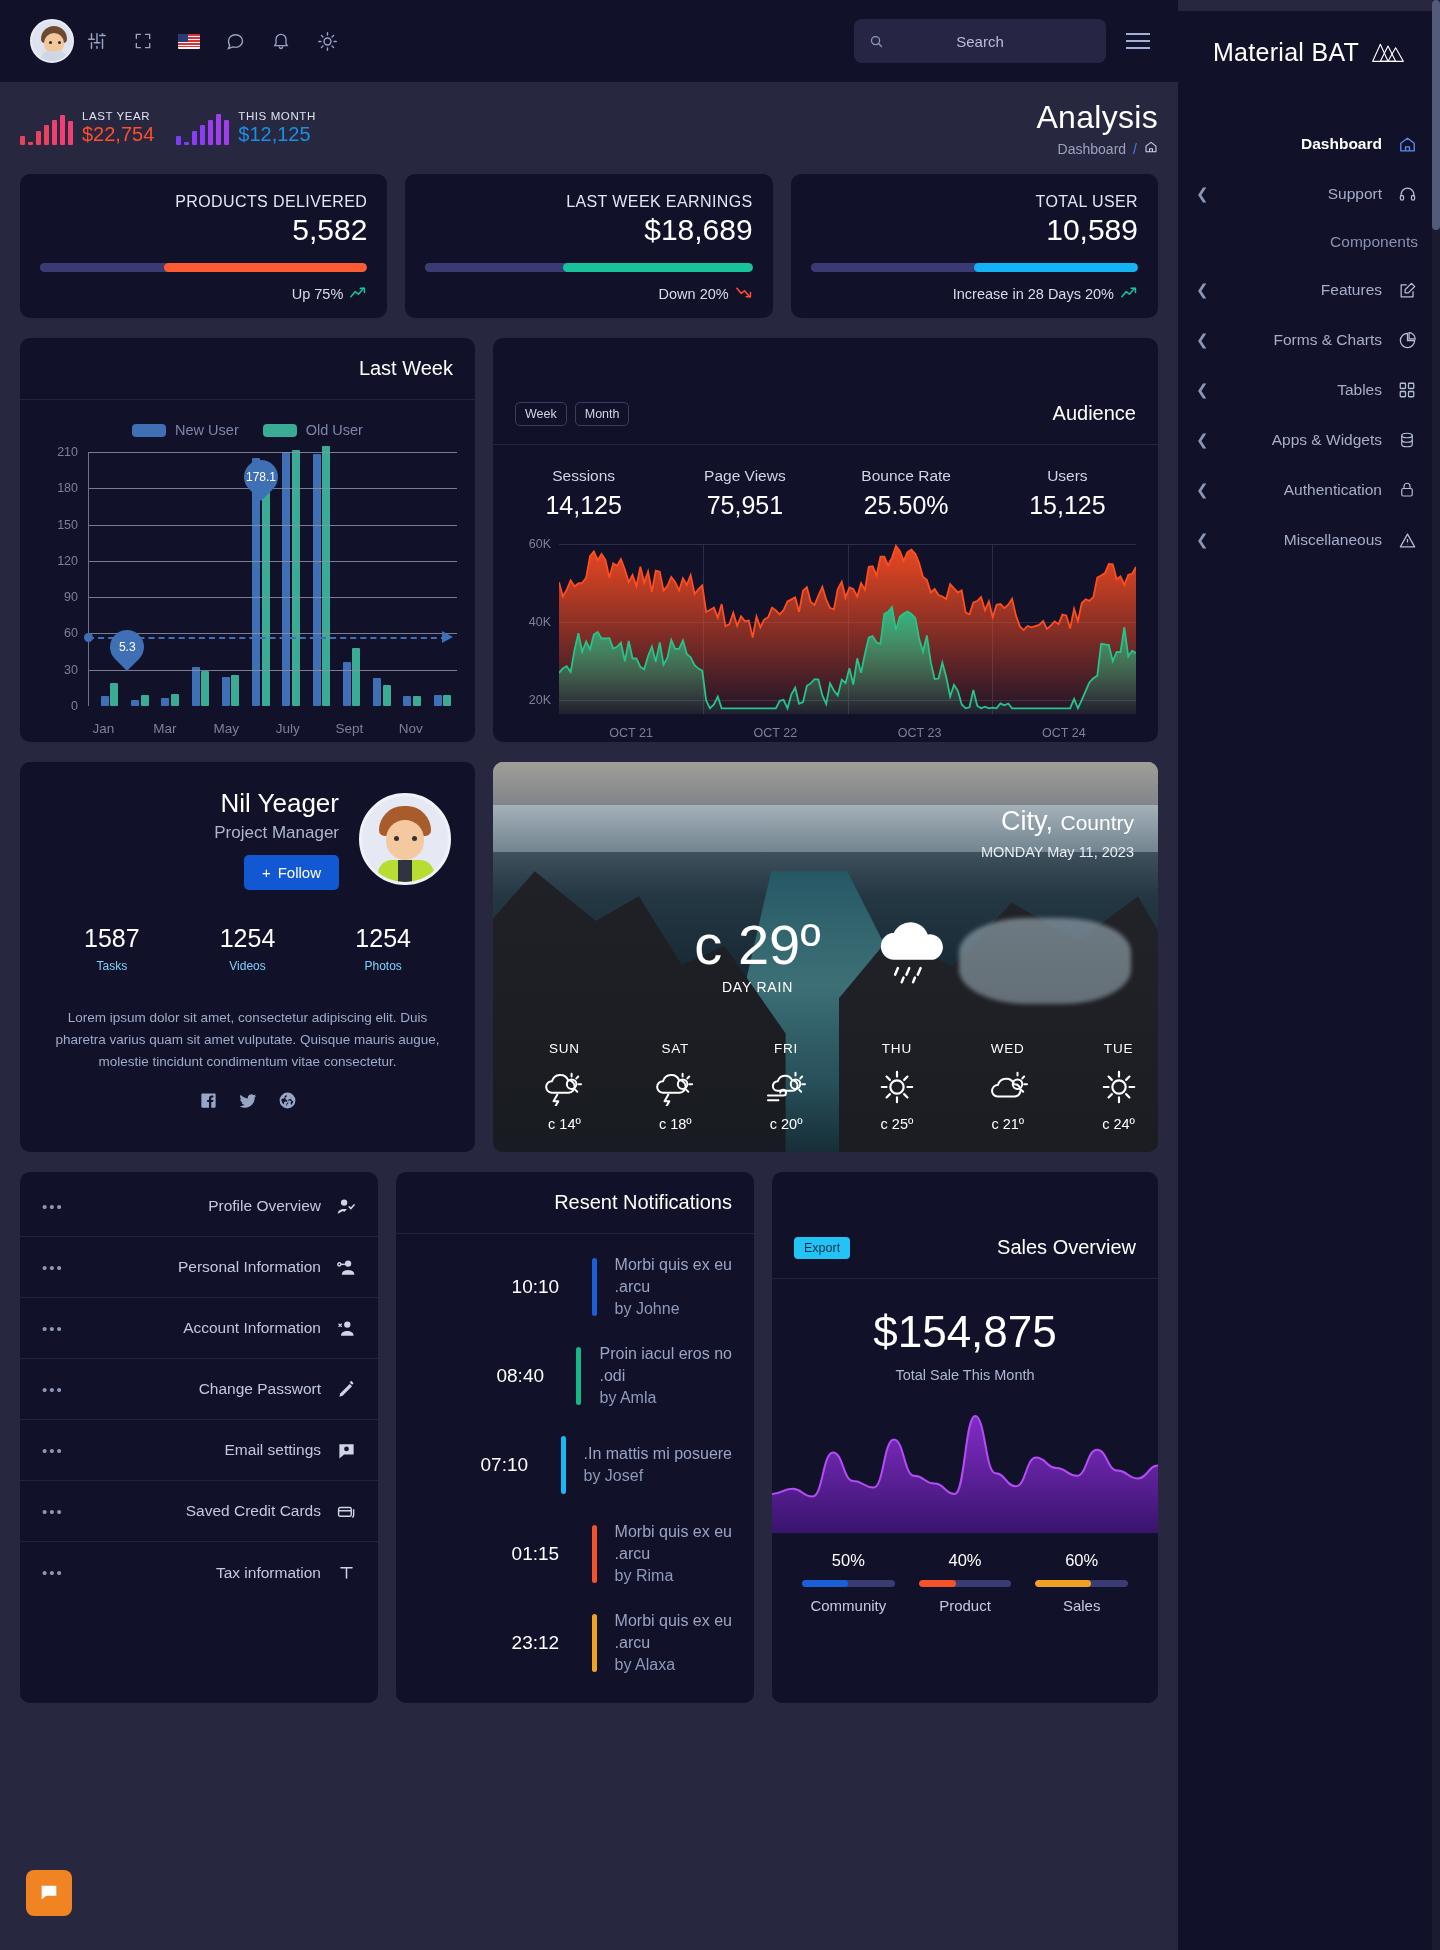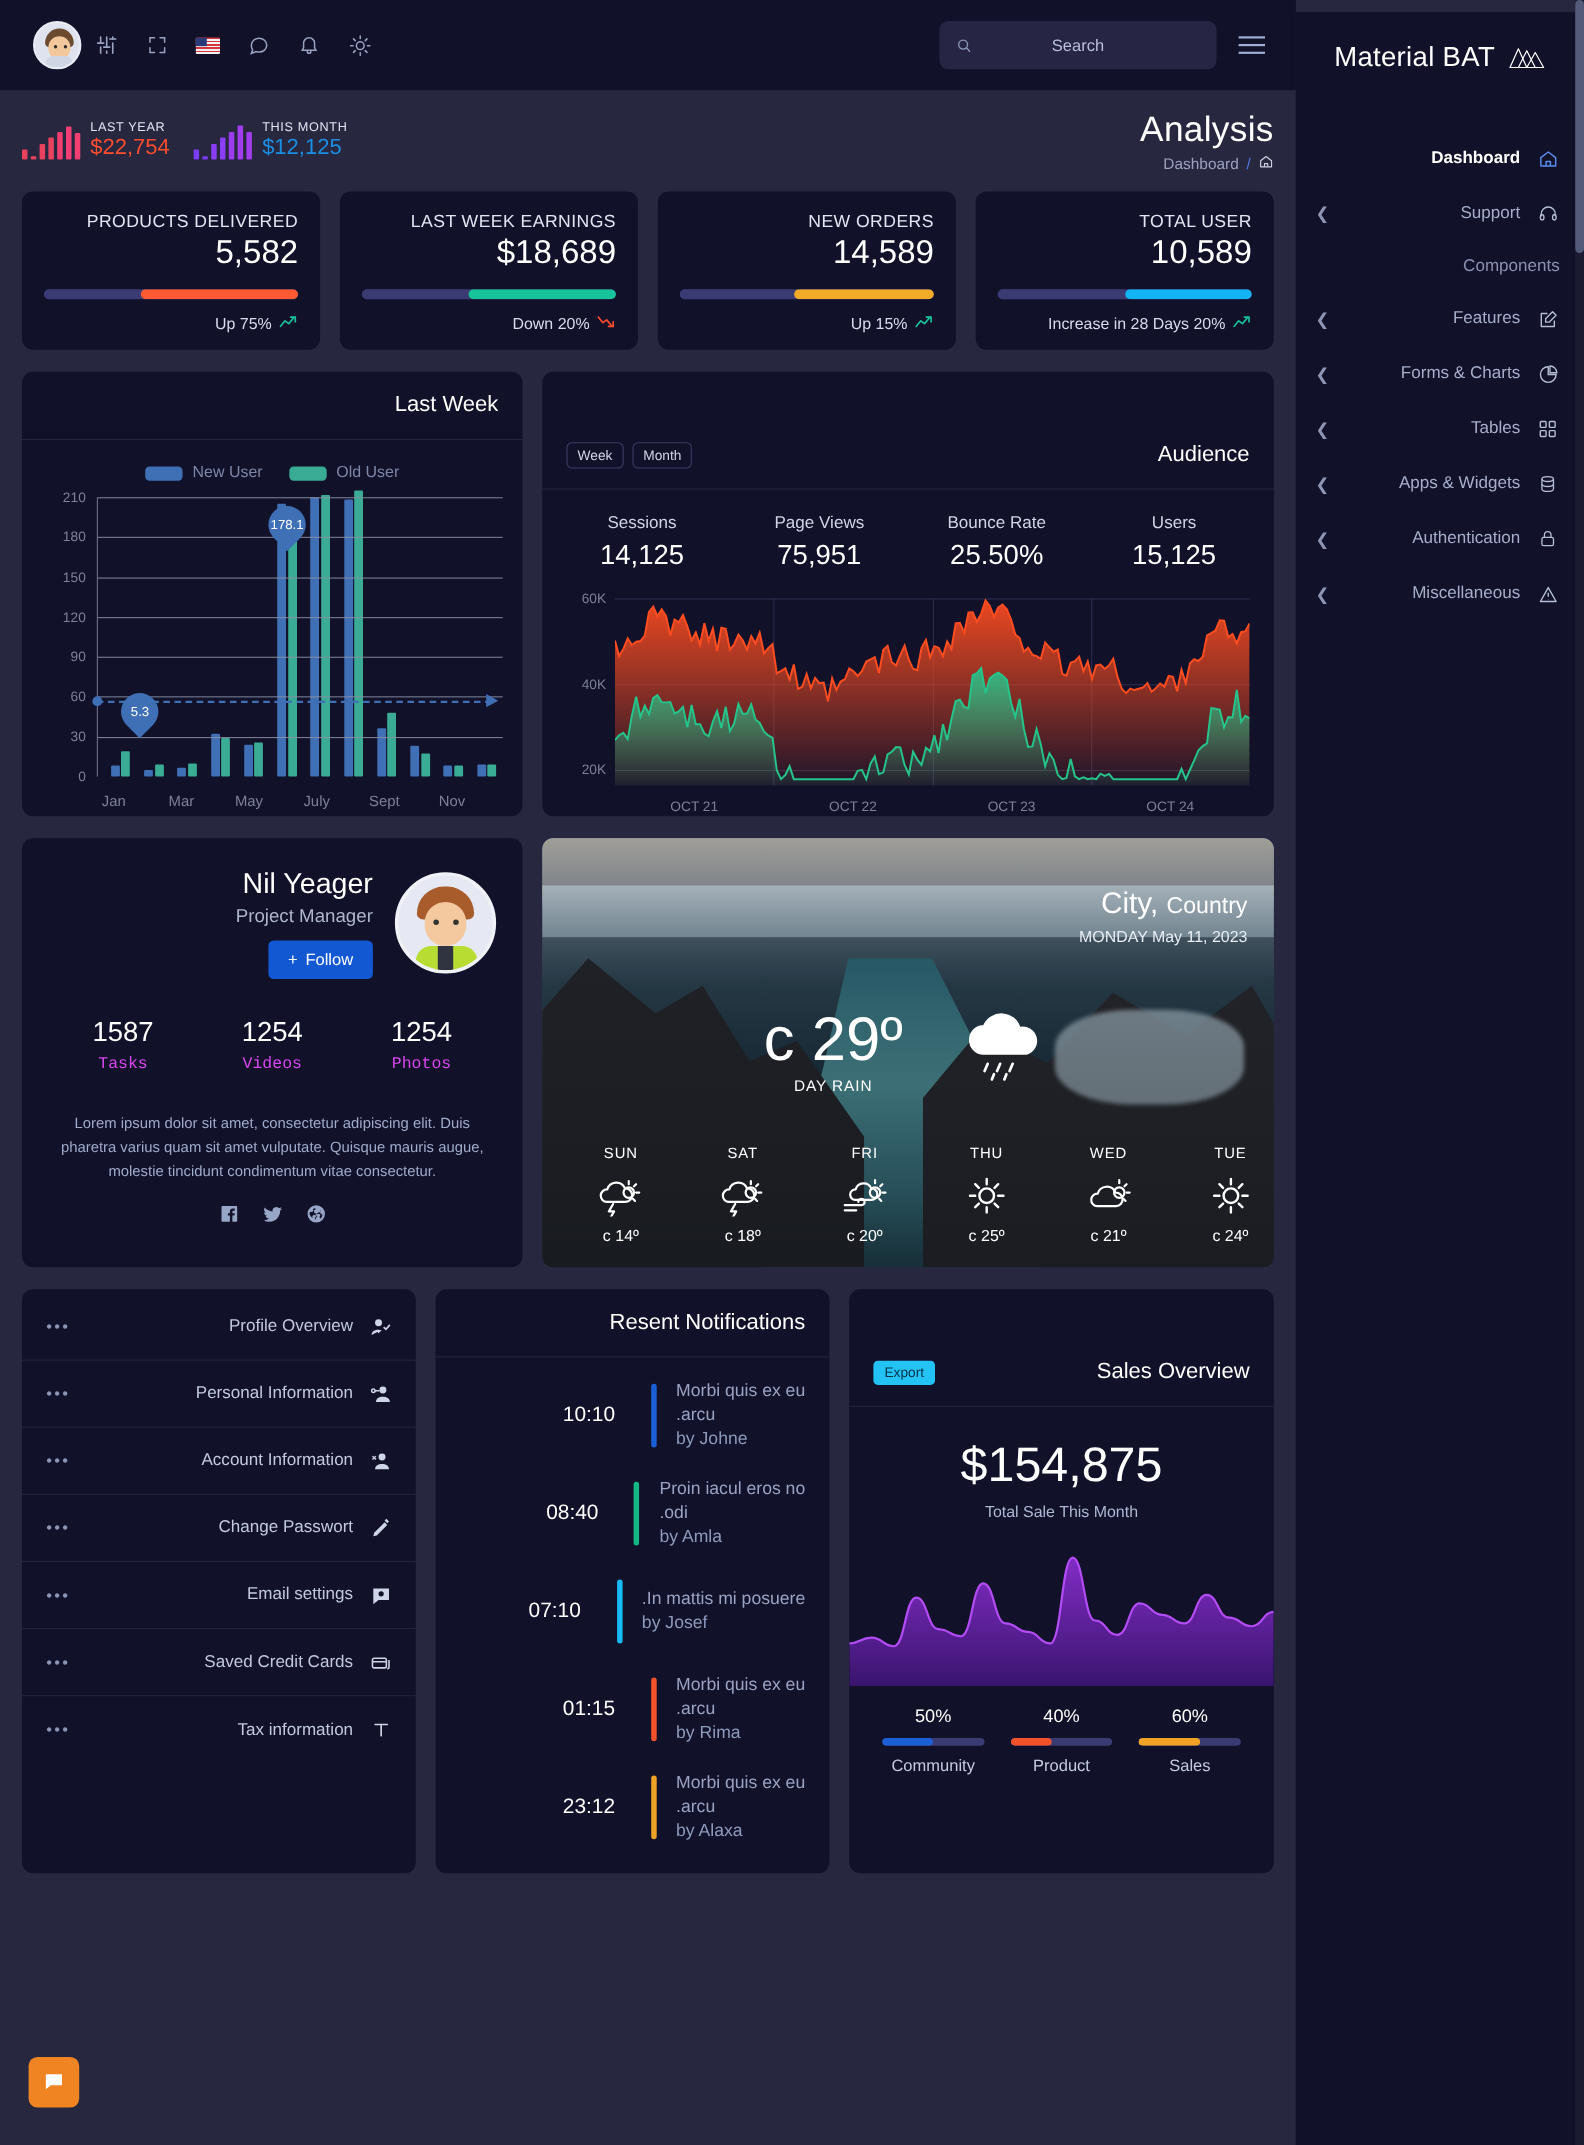--- a/index.html
+++ b/index.html
@@ -172,21 +172,21 @@
     border:3px solid #f0f2f8;
   }
   .pa-hair{position:absolute;top:10px;left:17px;width:52px;height:30px;border-radius:26px 26px 6px 6px;background:#a85b2b;}
   .pa-face{position:absolute;top:24px;left:24px;width:38px;height:40px;border-radius:19px;background:#f4c99f;}
   .pa-eye{position:absolute;top:40px;width:5px;height:5px;border-radius:50%;background:#333;}
   .pa-body{position:absolute;bottom:0;left:16px;width:56px;height:22px;border-radius:14px 14px 0 0;background:#b7dd33;}
   .pa-collar{position:absolute;bottom:0;left:36px;width:14px;height:22px;background:#2f3440;}
   .p-stats{display:flex;margin-top:34px;}
   .p-stats div{flex:1;text-align:center;}
   .p-stats .n{color:#fff;font-size:25px;}
-  .p-stats .l{color:#d946ef;font-size:15px;margin-top:6px;font-family:Liberation Mono, monospace;}
+  .p-stats .l{color:#7dd3fc;font-size:12px;margin-top:6px;}
   .p-desc{color:#9eabc9;font-size:13.5px;line-height:22px;text-align:center;margin-top:34px;}
   .p-social{display:flex;justify-content:center;gap:20px;margin-top:18px;color:#97a6c6;}
 
   
   .weather{
     flex:1;border-radius:10px;position:relative;overflow:hidden;min-height:390px;
     background:linear-gradient(180deg,#9aa3ad 0%,#6c7c8a 14%,#2e4654 34%,#1a3340 58%,#12222c 100%);
   }
   .w-sky{position:absolute;top:0;left:0;right:0;height:16%;background:linear-gradient(180deg,#b9b6ad,#8d95a0);}
   .w-snow{position:absolute;top:11%;left:0;right:0;height:12%;background:linear-gradient(180deg,#c7d4dc,#8fa6b2);}
@@ -513,37 +513,20 @@
           <span>Down 20%</span>
           <span>
             <svg width="17" height="13" viewBox="0 0 20 14" fill="none" stroke="#ff4d2e" stroke-width="1.8" stroke-linecap="round" stroke-linejoin="round">
                 <path d="M1 2l5 6 4-3 6 7"></path>
                 <path d="M12 12h5V7"></path>
               </svg>
           </span>
         </div>
       </div>
       <div class="kpi">
-        <div class="t">NEW ORDERS</div>
-        <div class="n">14,589</div>
-        <div class="bar">
-            <i style="width:45%;background:#3b3b74"></i>
-            <i style="width:55%;background:#f2ab27"></i>
-          </div>
-        <div class="f">
-          <span>Up 15%</span>
-          <span>
-            <svg width="17" height="13" viewBox="0 0 20 14" fill="none" stroke="#17c39a" stroke-width="1.8" stroke-linecap="round" stroke-linejoin="round">
-                <path d="M1 12l5-6 4 3 6-7"></path>
-                <path d="M12 2h5v5"></path>
-              </svg>
-          </span>
-        </div>
-      </div>
-      <div class="kpi">
         <div class="t">TOTAL USER</div>
         <div class="n">10,589</div>
         <div class="bar">
             <i style="width:50%;background:#3b3b74"></i>
             <i style="width:50%;background:#13b4f5"></i>
           </div>
         <div class="f">
           <span>Increase in 28 Days 20%</span>
           <span>
             <svg width="17" height="13" viewBox="0 0 20 14" fill="none" stroke="#17c39a" stroke-width="1.8" stroke-linecap="round" stroke-linejoin="round">

